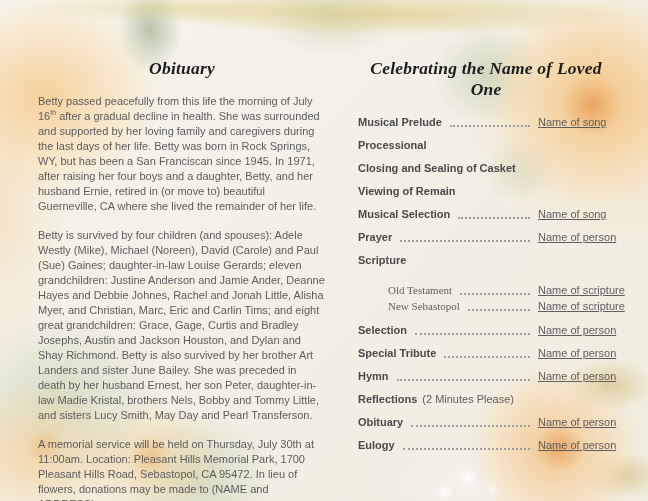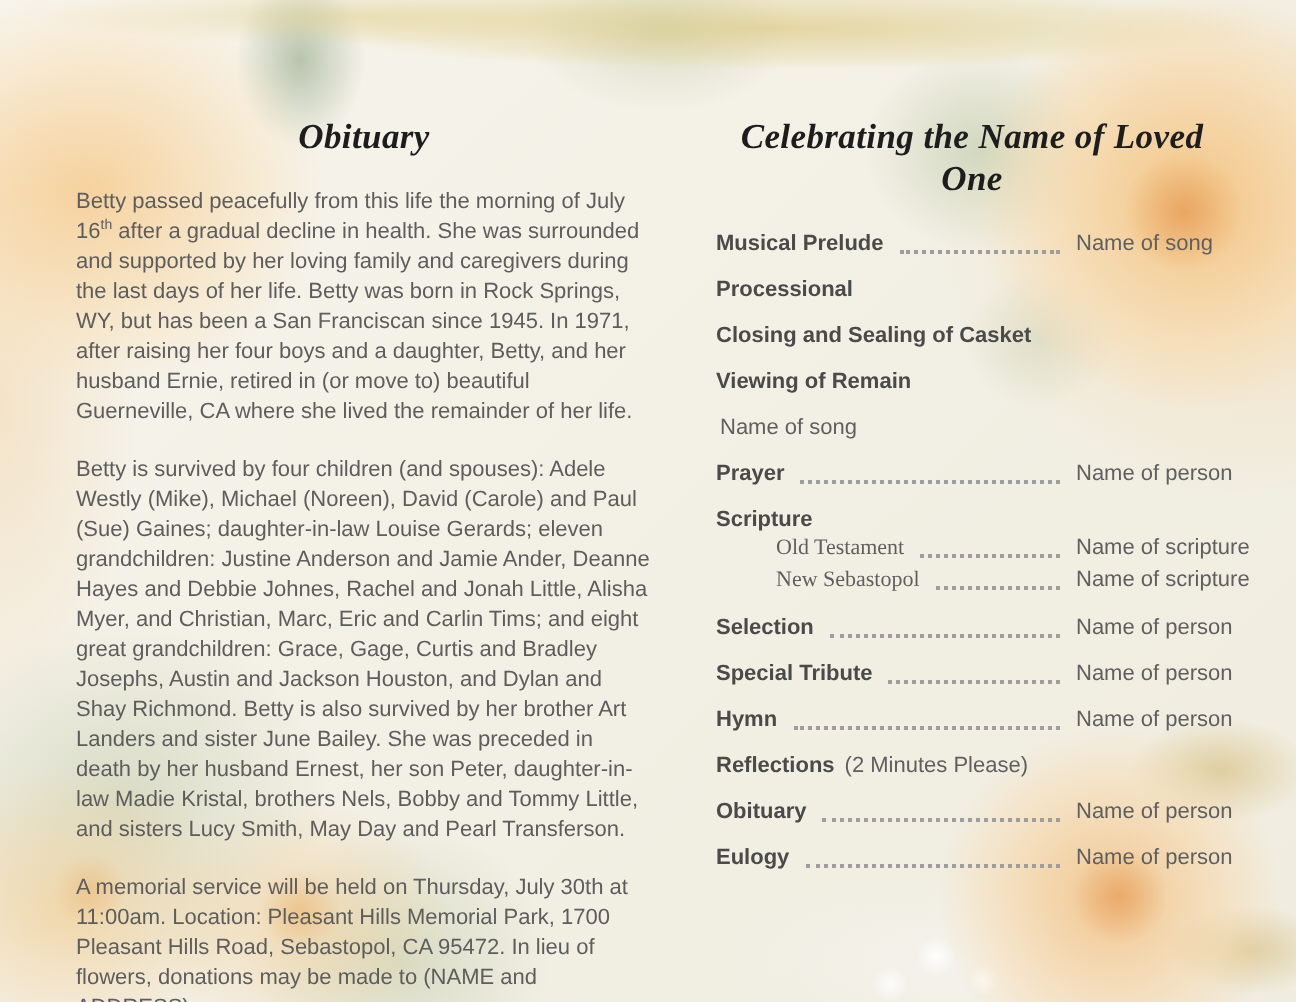--- a/index.html
+++ b/index.html
@@ -65,29 +65,29 @@
   
   .row{
     display:flex;align-items:center;
     font-size:11px;line-height:14px;color:#5f5f5f;
     margin-bottom:9px;
   }
   .lead{display:flex;align-items:flex-end;width:178px;flex:none;}
   .row.sub .lead{width:148px;font-family:Liberation Serif, serif;}
   .row.sub{margin-bottom:2px;padding-left:30px;}
   .row.sub-last{margin-bottom:10px;}
-  .row.tight{margin-bottom:0;}
+  .row.tight{margin-bottom:16px;}
   .label{font-weight:bold;color:#4a4a4a;white-space:nowrap;}
   .row.sub .label{font-weight:normal;color:#5f5f5f;}
   .leader{
     flex:1;min-width:10px;
     border-bottom:2px dotted #9e9e9e;
     margin:0 6px 2px 8px;
   }
-  .value{color:#5f5f5f;white-space:nowrap;padding-left:2px;}
+  .value{color:#5f5f5f;white-space:nowrap;padding-left:2px;text-decoration:underline;}
   .suffix{margin-left:5px;color:#5f5f5f;font-weight:normal;}
 </style>
 </head>
 <body>
 
 <div class="page">
   <div class="bg"></div>
 
   <div class="col col-left">
     <h1 class="heading">Obituary</h1>
@@ -113,20 +113,24 @@
 
     <div class="row">
       <span class="label">Closing and Sealing of Casket</span>
     </div>
 
     <div class="row">
       <span class="label">Viewing of Remain</span>
     </div>
 
     <div class="row">
+      <div class="lead">
+          <span class="label">Musical Selection</span>
+          <span class="leader"></span>
+        </div>
       <span class="value">Name of song</span>
     </div>
 
     <div class="row">
       <div class="lead">
           <span class="label">Prayer</span>
           <span class="leader"></span>
         </div>
       <span class="value">Name of person</span>
     </div>

